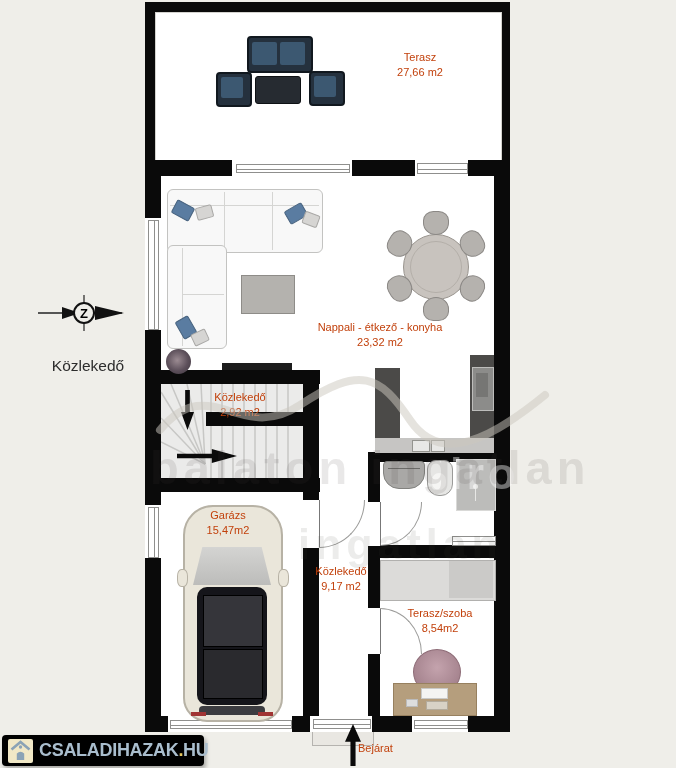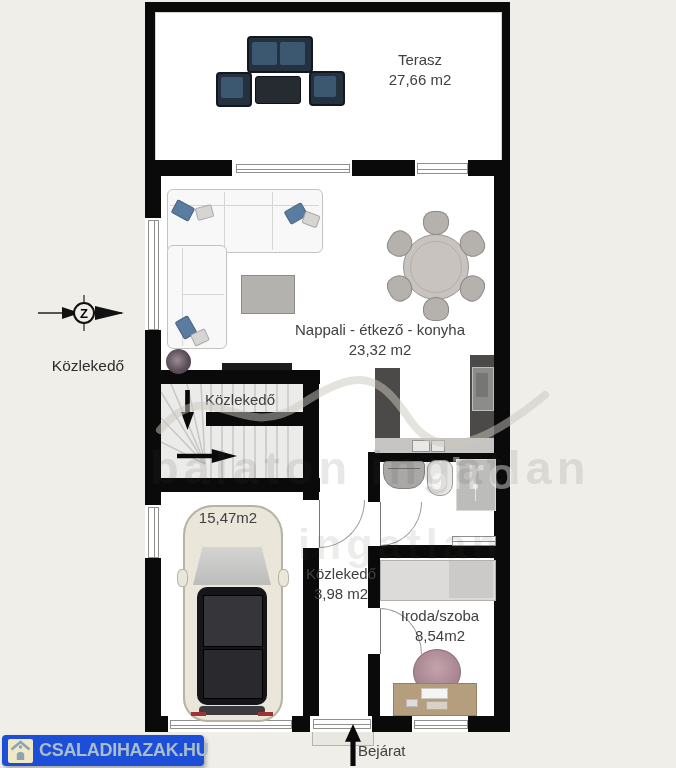--- a/index.html
+++ b/index.html
@@ -5,21 +5,21 @@
   html,body{margin:0;padding:0;background:#efeee9;}
   .canvas{position:relative;width:676px;height:768px;background:#efeee9;overflow:hidden;
           font-family:"Liberation Sans",sans-serif;}
   .abs{position:absolute;}
   .wall{position:absolute;background:#0a0a0a;}
   .floor{position:absolute;background:#ffffff;}
   .opening{position:absolute;background:#ffffff;}
   .winframe{position:absolute;background:#fff;border:1px solid #8f8f8d;}
   .winframe .mid-h{position:absolute;left:0;right:0;top:50%;height:1px;background:#8f8f8d;}
   .winframe .mid-v{position:absolute;top:0;bottom:0;left:50%;width:1px;background:#8f8f8d;}
-  .rlabel{position:absolute;text-align:center;font-size:15px;line-height:1.32;color:#404040;}
+  .rlabel{position:absolute;text-align:center;font-size:11px;line-height:1.32;color:#c2410c;}
   .door-se{position:absolute;border-left:1.5px solid #777;border-bottom:1.2px solid #9a9a98;
            border-right:1.2px solid #9a9a98;border-bottom-right-radius:100% 100%;}
   .door-ne{position:absolute;border-left:1.5px solid #777;border-top:1.2px solid #9a9a98;
            border-right:1.2px solid #9a9a98;border-top-right-radius:100% 100%;}
   .arrow{position:absolute;background:#0a0a0a;}
   .a-down{clip-path:polygon(32% 0,68% 0,68% 55%,100% 55%,50% 100%,0 55%,32% 55%);}
   .a-right{clip-path:polygon(0 34%,58% 34%,58% 0,100% 50%,58% 100%,58% 66%,0 66%);}
   .a-up{clip-path:polygon(50% 0,100% 42%,66% 42%,66% 100%,34% 100%,34% 42%,0 42%);}
   .pillow{position:absolute;border:1px solid #47627e;background:#5a7ca1;border-radius:2px;}
   .pillow.gray{background:#d6d5d3;border-color:#a9a8a6;}
@@ -124,20 +124,21 @@
         <line x1="44" y1="80" x2="0" y2="34"></line>
           <line x1="44" y1="80" x2="0" y2="58"></line>
       </g>
     </svg>
   </div>
   <div class="wall" style="left:206px;top:412px;width:97px;height:14px;"></div>
   <div class="arrow a-down" style="left:181px;top:390px;width:13px;height:40px;"></div>
   <div class="arrow a-right" style="left:177px;top:449px;width:60px;height:14px;"></div>
   <div class="rlabel" style="left:180px;top:390px;width:120px;">
     <div>Közlekedő</div>
+    <div>2,92 m2</div>
   </div>
 
   <div class="abs" style="left:222px;top:363px;width:70px;height:7px;background:#1c1c1c;"></div>
   <div class="abs" style="left:167px;top:189px;width:154px;height:62px;background:#f8f8f8;border:1px solid #c3c3c1;border-radius:6px;">
     <div class="abs" style="left:2px;top:15px;width:149px;height:1px;background:#d5d5d3;"></div>
     <div class="abs" style="left:56px;top:2px;width:1px;height:58px;background:#d5d5d3;"></div>
     <div class="abs" style="left:104px;top:2px;width:1px;height:58px;background:#d5d5d3;"></div>
   </div>
   <div class="abs" style="left:167px;top:245px;width:58px;height:102px;background:#f8f8f8;border:1px solid #c3c3c1;border-radius:6px;">
     <div class="abs" style="left:14px;top:2px;width:1px;height:98px;background:#d5d5d3;"></div>
@@ -196,71 +197,72 @@
 
   <div class="opening" style="left:303px;top:500px;width:16px;height:48px;"></div>
   <div class="door-se" style="left:319px;top:500px;width:44px;height:47px;"></div>
   <div class="opening" style="left:368px;top:502px;width:12px;height:44px;"></div>
   <div class="door-se" style="left:380px;top:502px;width:40px;height:43px;"></div>
   <div class="opening" style="left:368px;top:608px;width:12px;height:46px;"></div>
   <div class="door-ne" style="left:380px;top:608px;width:40px;height:45px;"></div>
 
   <div class="rlabel" style="left:288px;top:564px;width:106px;">
     <div>Közlekedő</div>
-    <div>3,98 m2</div>
+    <div>9,17 m2</div>
   </div>
 
   <div class="abs" style="left:380px;top:560px;width:114px;height:39px;background:#dcdbd9;border:1px solid #b1b0ae;">
     <div class="abs" style="left:68px;top:0;width:44px;height:37px;background:#cbcac8;"></div>
   </div>
   <div class="abs" style="left:413px;top:649px;width:46px;height:44px;border-radius:50%;border:1px solid #8d6b76;
               background:radial-gradient(circle at 50% 40%, #c4a3ad 0%, #a17f8a 80%);"></div>
   <div class="abs" style="left:393px;top:683px;width:82px;height:31px;background:#b59e7d;border:1px solid #97805f;">
     <div class="abs" style="left:27px;top:4px;width:25px;height:9px;background:#f4f4f2;border:1px solid #c9c9c7;"></div>
     <div class="abs" style="left:32px;top:17px;width:20px;height:7px;background:#d8d2c6;border:1px solid #b3ab9c;"></div>
     <div class="abs" style="left:12px;top:15px;width:10px;height:6px;background:#ddd;border:1px solid #bbb;"></div>
   </div>
   <div class="rlabel" style="left:375px;top:606px;width:130px;">
-    <div>Iroda/szoba</div>
+    <div>Terasz/szoba</div>
     <div>8,54m2</div>
   </div>
 
   <div class="abs" style="left:183px;top:505px;width:96px;height:213px;background:#eae6da;border:2px solid #b7b2a5;border-radius:30px 30px 24px 24px;">
     <div class="abs" style="left:8px;top:40px;width:78px;height:38px;background:linear-gradient(#d4d4d2,#bcbcba);
                 clip-path:polygon(12% 0,88% 0,100% 100%,0 100%);"></div>
     <div class="abs" style="left:-8px;top:62px;width:9px;height:16px;background:#eae6da;border:1px solid #b7b2a5;border-radius:40%;"></div>
     <div class="abs" style="left:93px;top:62px;width:9px;height:16px;background:#eae6da;border:1px solid #b7b2a5;border-radius:40%;"></div>
     <div class="abs" style="left:12px;top:80px;width:70px;height:118px;background:#15151a;border-radius:10px;">
       <div class="abs" style="left:6px;top:8px;width:58px;height:50px;background:#35353a;border:1px solid #000;"></div>
       <div class="abs" style="left:6px;top:62px;width:58px;height:48px;background:#2a2a2e;border:1px solid #000;"></div>
     </div>
     <div class="abs" style="left:14px;top:199px;width:66px;height:9px;background:#3c3c40;border-radius:4px;"></div>
     <div class="abs" style="left:6px;top:205px;width:15px;height:4px;background:#a03434;"></div>
     <div class="abs" style="left:73px;top:205px;width:15px;height:4px;background:#a03434;"></div>
   </div>
   <div class="rlabel" style="left:165px;top:508px;width:126px;">
+    <div>Garázs</div>
     <div>15,47m2</div>
   </div>
 
   <div class="opening" style="left:310px;top:716px;width:62px;height:16px;"></div>
   <div class="winframe" style="left:313px;top:719px;width:56px;height:8px;">
       <div class="mid-h"></div>
     </div>
   <div class="abs" style="left:312px;top:732px;width:60px;height:13px;background:#e9e7e2;border:1px solid #b5b3af;border-top:none;"></div>
   <div class="arrow a-up" style="left:345px;top:724px;width:16px;height:42px;"></div>
   <div class="rlabel" style="left:358px;top:741px;width:80px;text-align:left;">Bejárat</div>
 
   <svg class="abs" style="left:150px;top:360px;opacity:.5;pointer-events:none;" width="400" height="90" viewBox="0 0 400 90">
     <path d="M10,70 C60,10 90,85 150,45 S230,15 260,60 S340,80 395,35" fill="none" stroke="#ccc8bf" stroke-width="8" stroke-linecap="round"></path>
   </svg>
   <div class="wm" style="left:450px;top:448px;font-size:45px;letter-spacing:4px;color:rgba(255,255,255,0.42);">iro</div>
   <div class="wm" style="left:150px;top:440px;font-size:47px;letter-spacing:5px;color:rgba(70,68,63,0.12);">balaton ingatlan</div>
   <div class="wm" style="left:298px;top:520px;font-size:43px;letter-spacing:5px;color:rgba(70,68,63,0.10);">ingatlan</div>
 
-  <div class="abs" style="left:2px;top:735px;width:202px;height:31px;background:#1d4ed8;border-radius:4px;
+  <div class="abs" style="left:2px;top:735px;width:202px;height:31px;background:#000000;border-radius:4px;
               box-shadow:2px 3px 4px rgba(0,0,0,0.3);display:flex;align-items:center;">
     <div class="abs" style="left:6px;top:4px;width:25px;height:24px;background:#f1e8c6;border-radius:2px;">
       <svg width="25" height="24" viewBox="0 0 25 24">
         <path d="M3.5 10.5 L12.5 3 L21.5 10.5" stroke="#8ba3b6" stroke-width="2.6" fill="none"></path>
         <circle cx="12.5" cy="8" r="1.7" fill="#8ba3b6"></circle>
         <path d="M8.8 21 L8.8 14.5 Q12.5 10.8 16.2 14.5 L16.2 21 Z" fill="#8ba3b6"></path>
       </svg>
     </div>
     <div class="abs" style="left:37px;top:5px;font-weight:bold;font-size:18px;letter-spacing:-0.3px;color:#a9bdcd;white-space:nowrap;">
       <span>CSALADIHAZAK</span><span style="color:#e5c75f;">.</span><span>HU</span>

